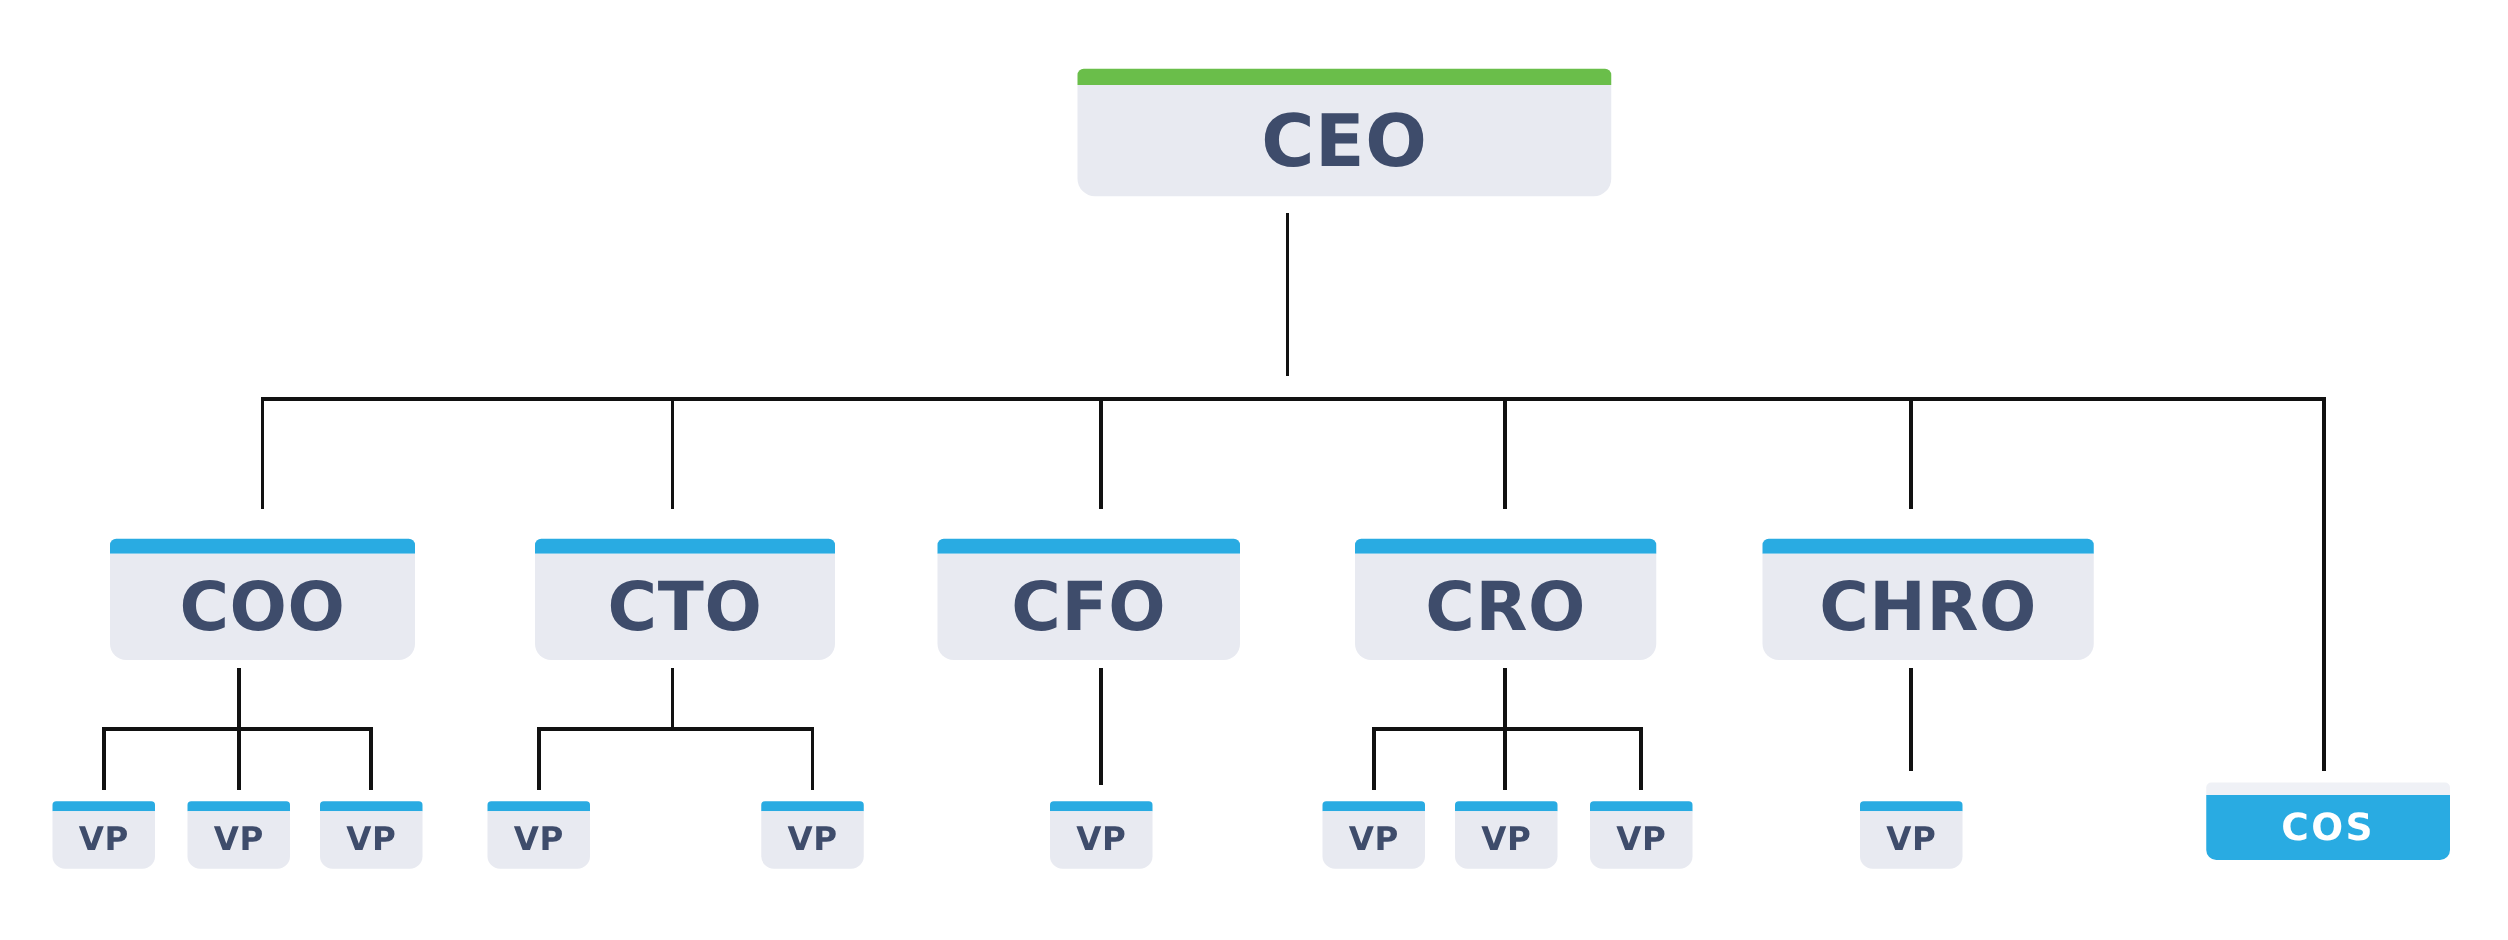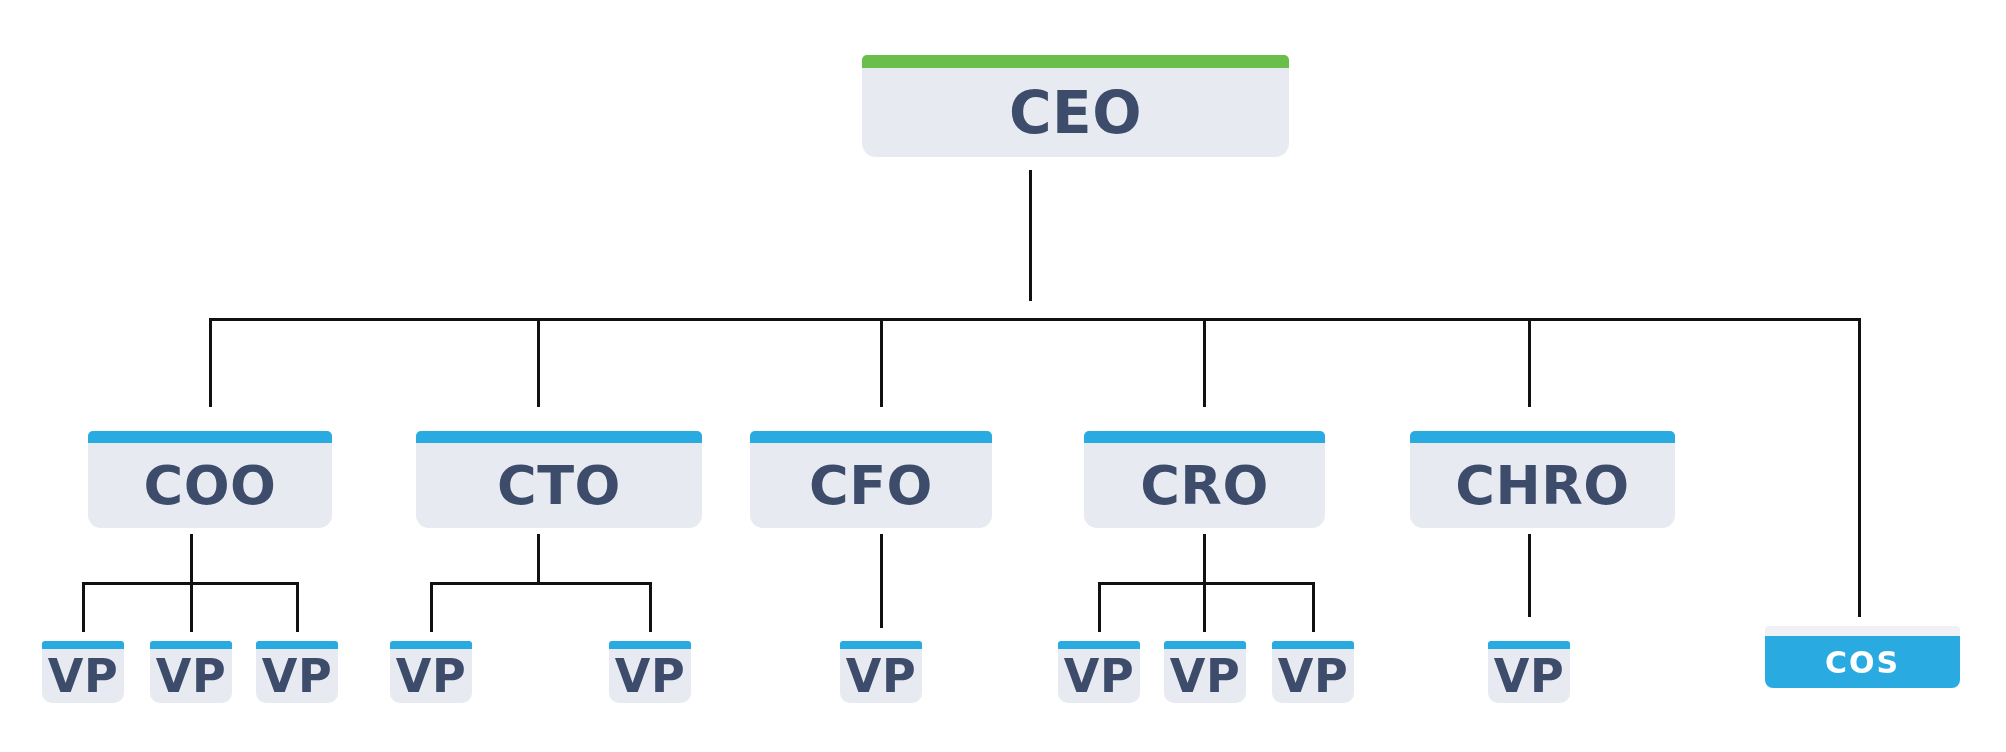--- a/index.html
+++ b/index.html
@@ -45,21 +45,21 @@
   .node.root { left: 862px; top: 55px; width: 427px; height: 102px; }
   .node.root .bar { height: 13px; background: var(--root-accent, #6ABE4A); }
   .node.root .body { font-size: 58px; }
   
   .node.exec { top: 431px; height: 97px; }
   .node.exec .bar { height: 12px; background: var(--exec-accent, #29ABE2); }
   .node.exec .body { font-size: 54px; border-radius: 0 0 13px 13px; }
   
   .node.vp { top: 641px; width: 82px; height: 54px; }
   .node.vp .bar { height: 8px; background: var(--exec-accent, #29ABE2); border-radius: 3px 3px 0 0; }
-  .node.vp .body { font-size: 46px; border-radius: 0 0 10px 10px; }
+  .node.vp .body { font-size: 26px; border-radius: 0 0 10px 10px; }
   
   .node.cos { left: 1765px; top: 626px; width: 195px; height: 62px; justify-content: space-between; }
   .node.cos .bar { height: 10px; background: var(--cos-strip, #EFF1F6); border-radius: 4px 4px 0 0; }
   .node.cos .body {
     background: var(--cos-fill, #29ABE2);
     color: var(--cos-text, #ffffff);
     font-size: 30px;
     letter-spacing: 2px;
     border-radius: 0 0 8px 8px;
   }
@@ -90,21 +90,21 @@
 
   <div class="node root">
     <div class="bar"></div>
     <div class="body">CEO</div>
   </div>
 
   <div class="node exec" style="left:88px;width:244px;">
     <div class="bar"></div>
     <div class="body">COO</div>
   </div>
-  <div class="node exec" style="left:416px;width:286px;">
+  <div class="node exec" style="left:428px;width:240px;">
     <div class="bar"></div>
     <div class="body">CTO</div>
   </div>
   <div class="node exec" style="left:1084px;width:241px;">
     <div class="bar"></div>
     <div class="body">CRO</div>
   </div>
   <div class="node exec" style="left:750px;width:242px;">
     <div class="bar"></div>
     <div class="body">CFO</div>

